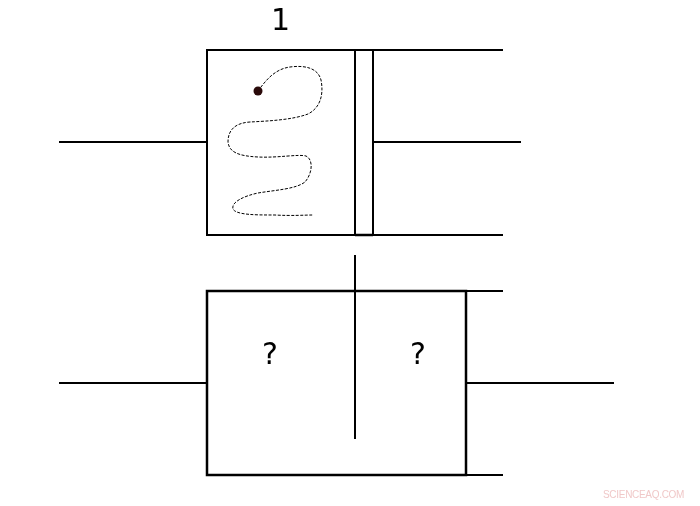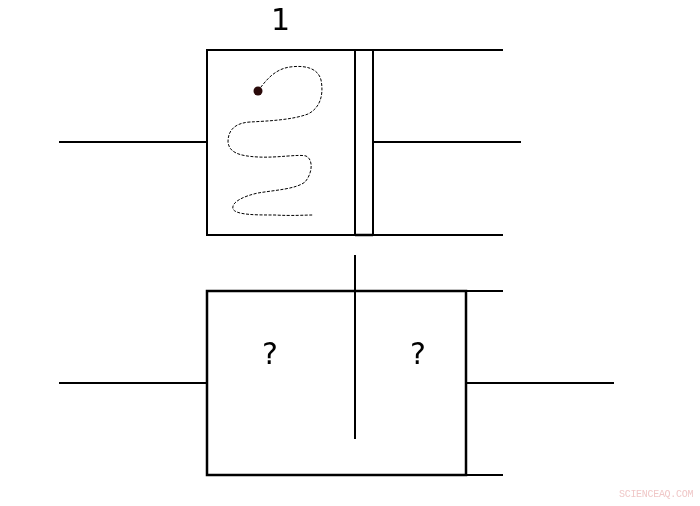--- a/index.html
+++ b/index.html
@@ -1,21 +1,21 @@
 <!DOCTYPE html>
 <html><head>
 <meta charset="utf-8">
 <style>
   html, body { margin: 0; padding: 0; background: #ffffff; }
   body { width: 700px; height: 506px; position: relative; overflow: hidden; font-family: "DejaVu Sans", sans-serif; }
   svg { position: absolute; left: 0; top: 0; }
   .label { position: absolute; color: #000; font-family: "DejaVu Sans", sans-serif; }
   .title { left: 271px; top: 2px; font-size: 30px; }
   .q { font-size: 30px; }
-  .watermark { position: absolute; left: 603px; top: 489px; font-size: 10px; color: #f0c8c8; font-family: Liberation Mono, monospace; letter-spacing: -0.3px; margin-left: 16px; }
+  .watermark { position: absolute; left: 603px; top: 489px; font-size: 10px; color: #f0c8c8; font-family: Liberation Sans, sans-serif; letter-spacing: -0.3px; }
 </style>
 </head>
 <body>
 
 <svg width="700" height="506" viewBox="0 0 700 506">
 
   <g stroke="#000" fill="none">
     <line x1="59" y1="142" x2="207" y2="142" stroke-width="2"></line>
     <rect x="207" y="50" width="148" height="185" stroke-width="2"></rect>
     <line x1="355" y1="50" x2="355" y2="235" stroke-width="2"></line>

